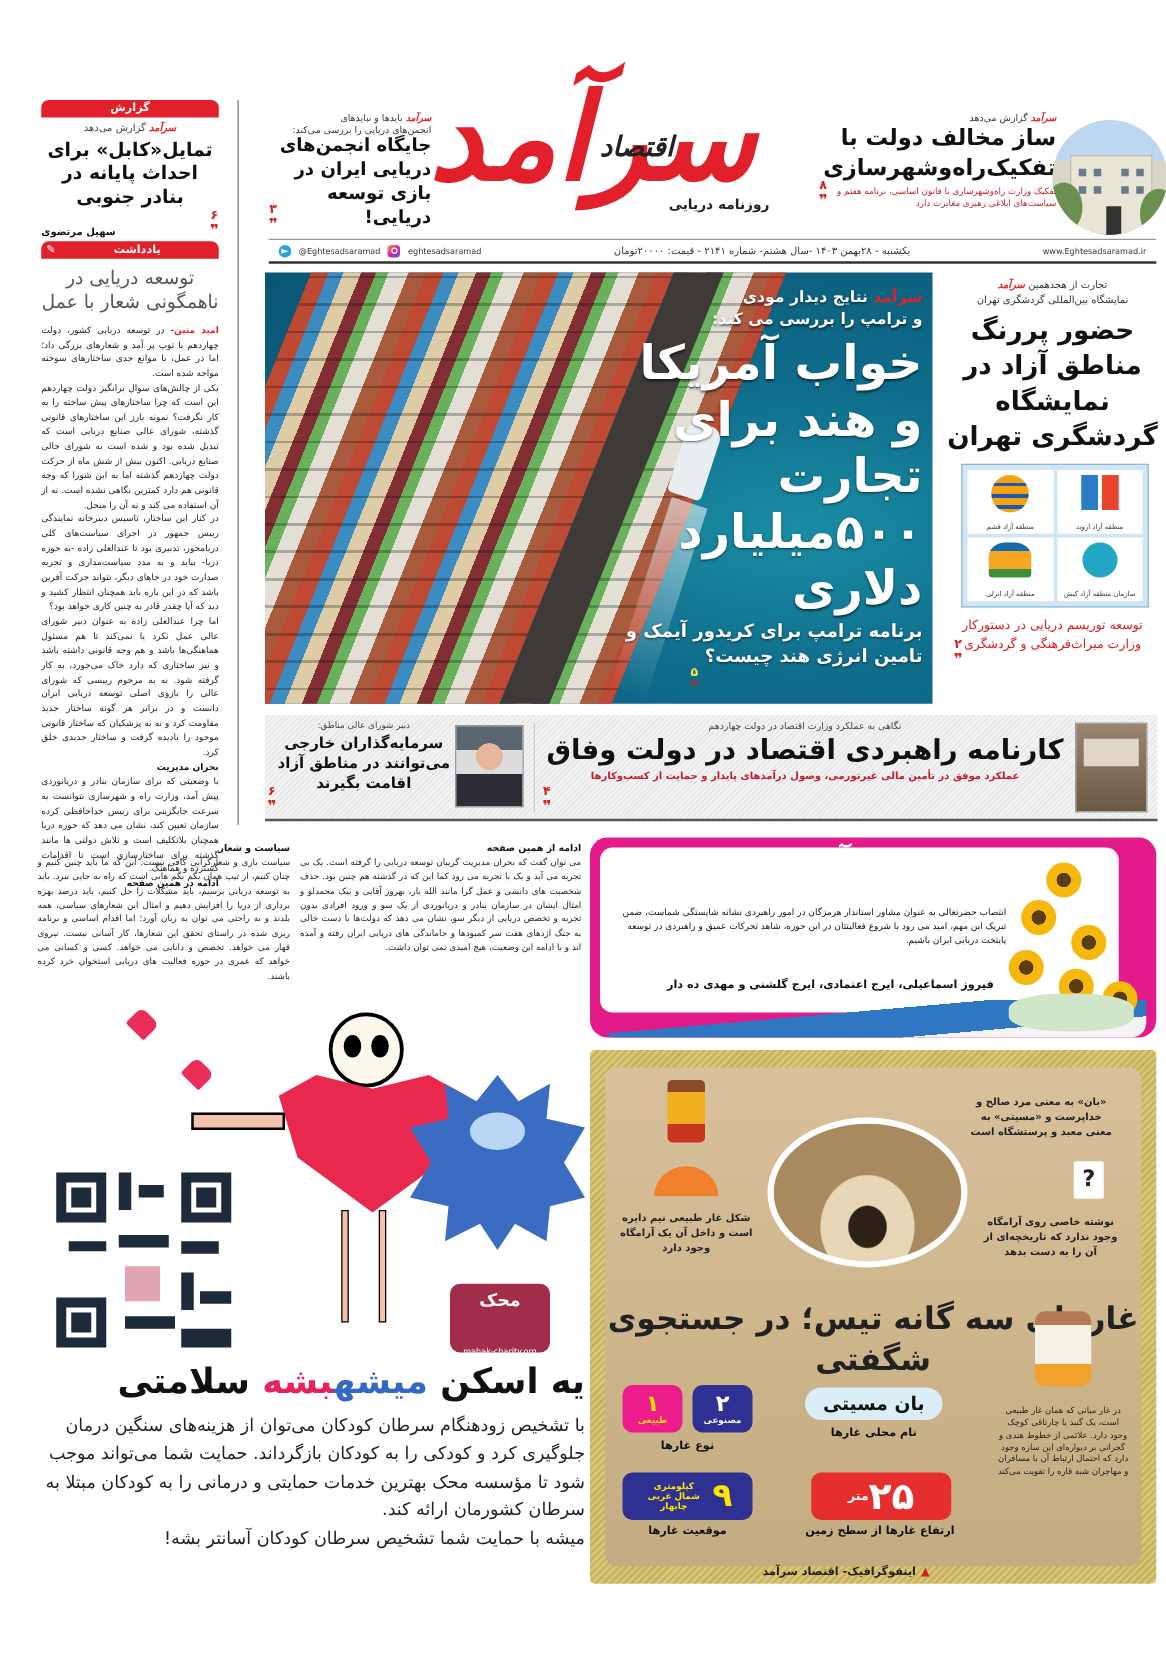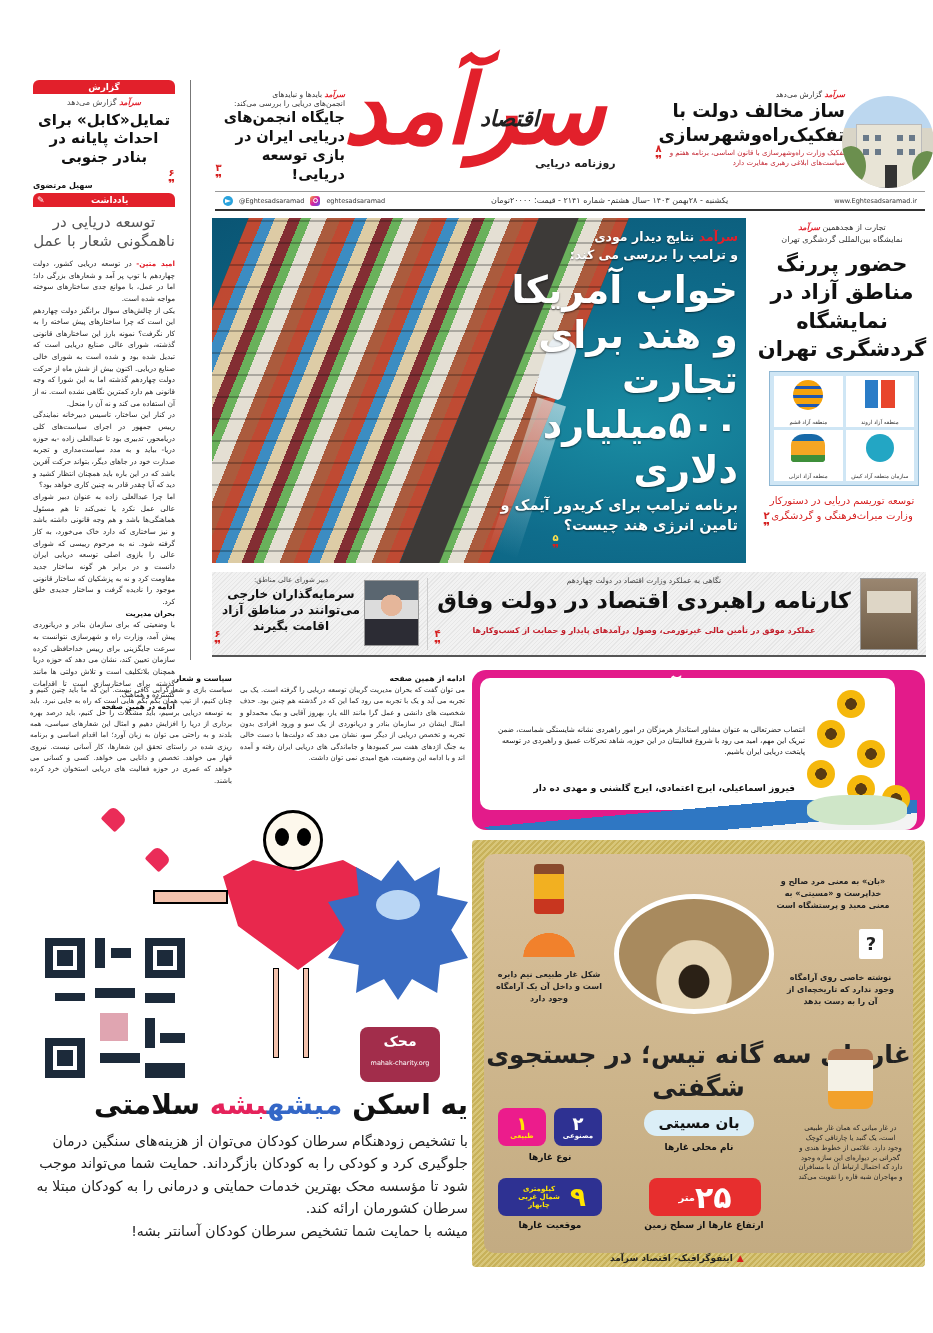--- a/index.html
+++ b/index.html
@@ -76,21 +76,21 @@
 .lg .sym{position:absolute;top:4px;left:50%;transform:translateX(-50%)}
 .rc-red{font-size:10px;font-weight:normal;color:#d62020;line-height:1.45;margin-top:8px}
 
 
 #strip{left:212px;top:572px;width:714px;height:85px;background:repeating-linear-gradient(135deg,#f2f2f2 0 2px,#e6e6e6 2px 3px);border-bottom:2px solid #555}
 .st-photo{position:absolute;right:8px;top:6px;width:58px;height:72px;background:linear-gradient(#9a8670,#6b5944);border:1px solid #999}
 .st-photo::after{content:"";position:absolute;left:6px;top:12px;right:6px;height:22px;background:#ded6c6}
 .st-main{position:absolute;right:72px;top:4px;width:420px;text-align:center}
 .st-main .k{font-size:7.5px;color:#444}
 .st-main .h{font-size:22px;font-weight:bold;line-height:1.3;margin-top:2px}
-.st-main .s{font-size:8px;color:#c21f2b;font-weight:bold;margin-top:10px}
+.st-main .s{font-size:8px;color:#c21f2b;font-weight:bold;margin-top:0}
 .st-div{position:absolute;left:215px;top:6px;width:1px;height:72px;background:#ccc}
 .st-face{position:absolute;left:152px;top:8px;width:55px;height:66px;background:radial-gradient(circle at 50% 38%,#e5b69a 0 22%,transparent 23%),linear-gradient(#5a6670 0 30%,#dcdcdc 30% 60%,#2c2c34 60%);border:1px solid #999}
 .st-side{position:absolute;left:10px;top:4px;width:138px;text-align:center}
 .st-side .k{font-size:7px;color:#444}
 .st-side .h{font-size:12px;font-weight:bold;line-height:1.35;margin-top:2px}
 
 
 #cont1{left:240px;top:674px;width:225px;text-align:right}
 #cont2{left:30px;top:674px;width:202px;text-align:right}
 .cont-h{font-size:7.5px;font-weight:bold;margin-bottom:2px}
@@ -117,21 +117,21 @@
 .credit::before{content:"▲";color:#d62020;margin-left:4px}
 
 
 #mahak{left:28px;top:770px;width:440px;height:490px}
 .pixheart{position:absolute;width:8px;height:8px;background:#ea2c58}
 #bigheart{position:absolute;left:185px;top:80px;width:160px;height:120px}
 #qr{position:absolute;left:17px;top:168px;width:140px;height:140px;background:#fff}
 #qr .c{position:absolute;background:#1c2a3a}
 #mk-logo{position:absolute;left:332px;top:257px;width:80px;height:55px;border-radius:8px;background:#a22d4b;color:#fff;text-align:center}
 #mk-logo .n{font-size:14px;font-weight:bold;margin-top:6px}
-#mk-logo .u{font-size:6.5px;direction:ltr;margin-top:10px}
+#mk-logo .u{font-size:6.5px;direction:ltr;margin-top:28px}
 .mk-head{position:absolute;right:0;top:318px;font-size:28px;font-weight:bold;letter-spacing:-1px}
 .mk-head .b1{color:#3467c7}
 .mk-head .b2{color:#e5225b}
 .mk-body{position:absolute;right:0;top:360px;width:440px;font-size:14px;line-height:1.6;color:#222}
 </style>
 </head>
 <body>
 
 <div id="leftcol" class="abs">
   <div class="labelbar">گزارش</div>

